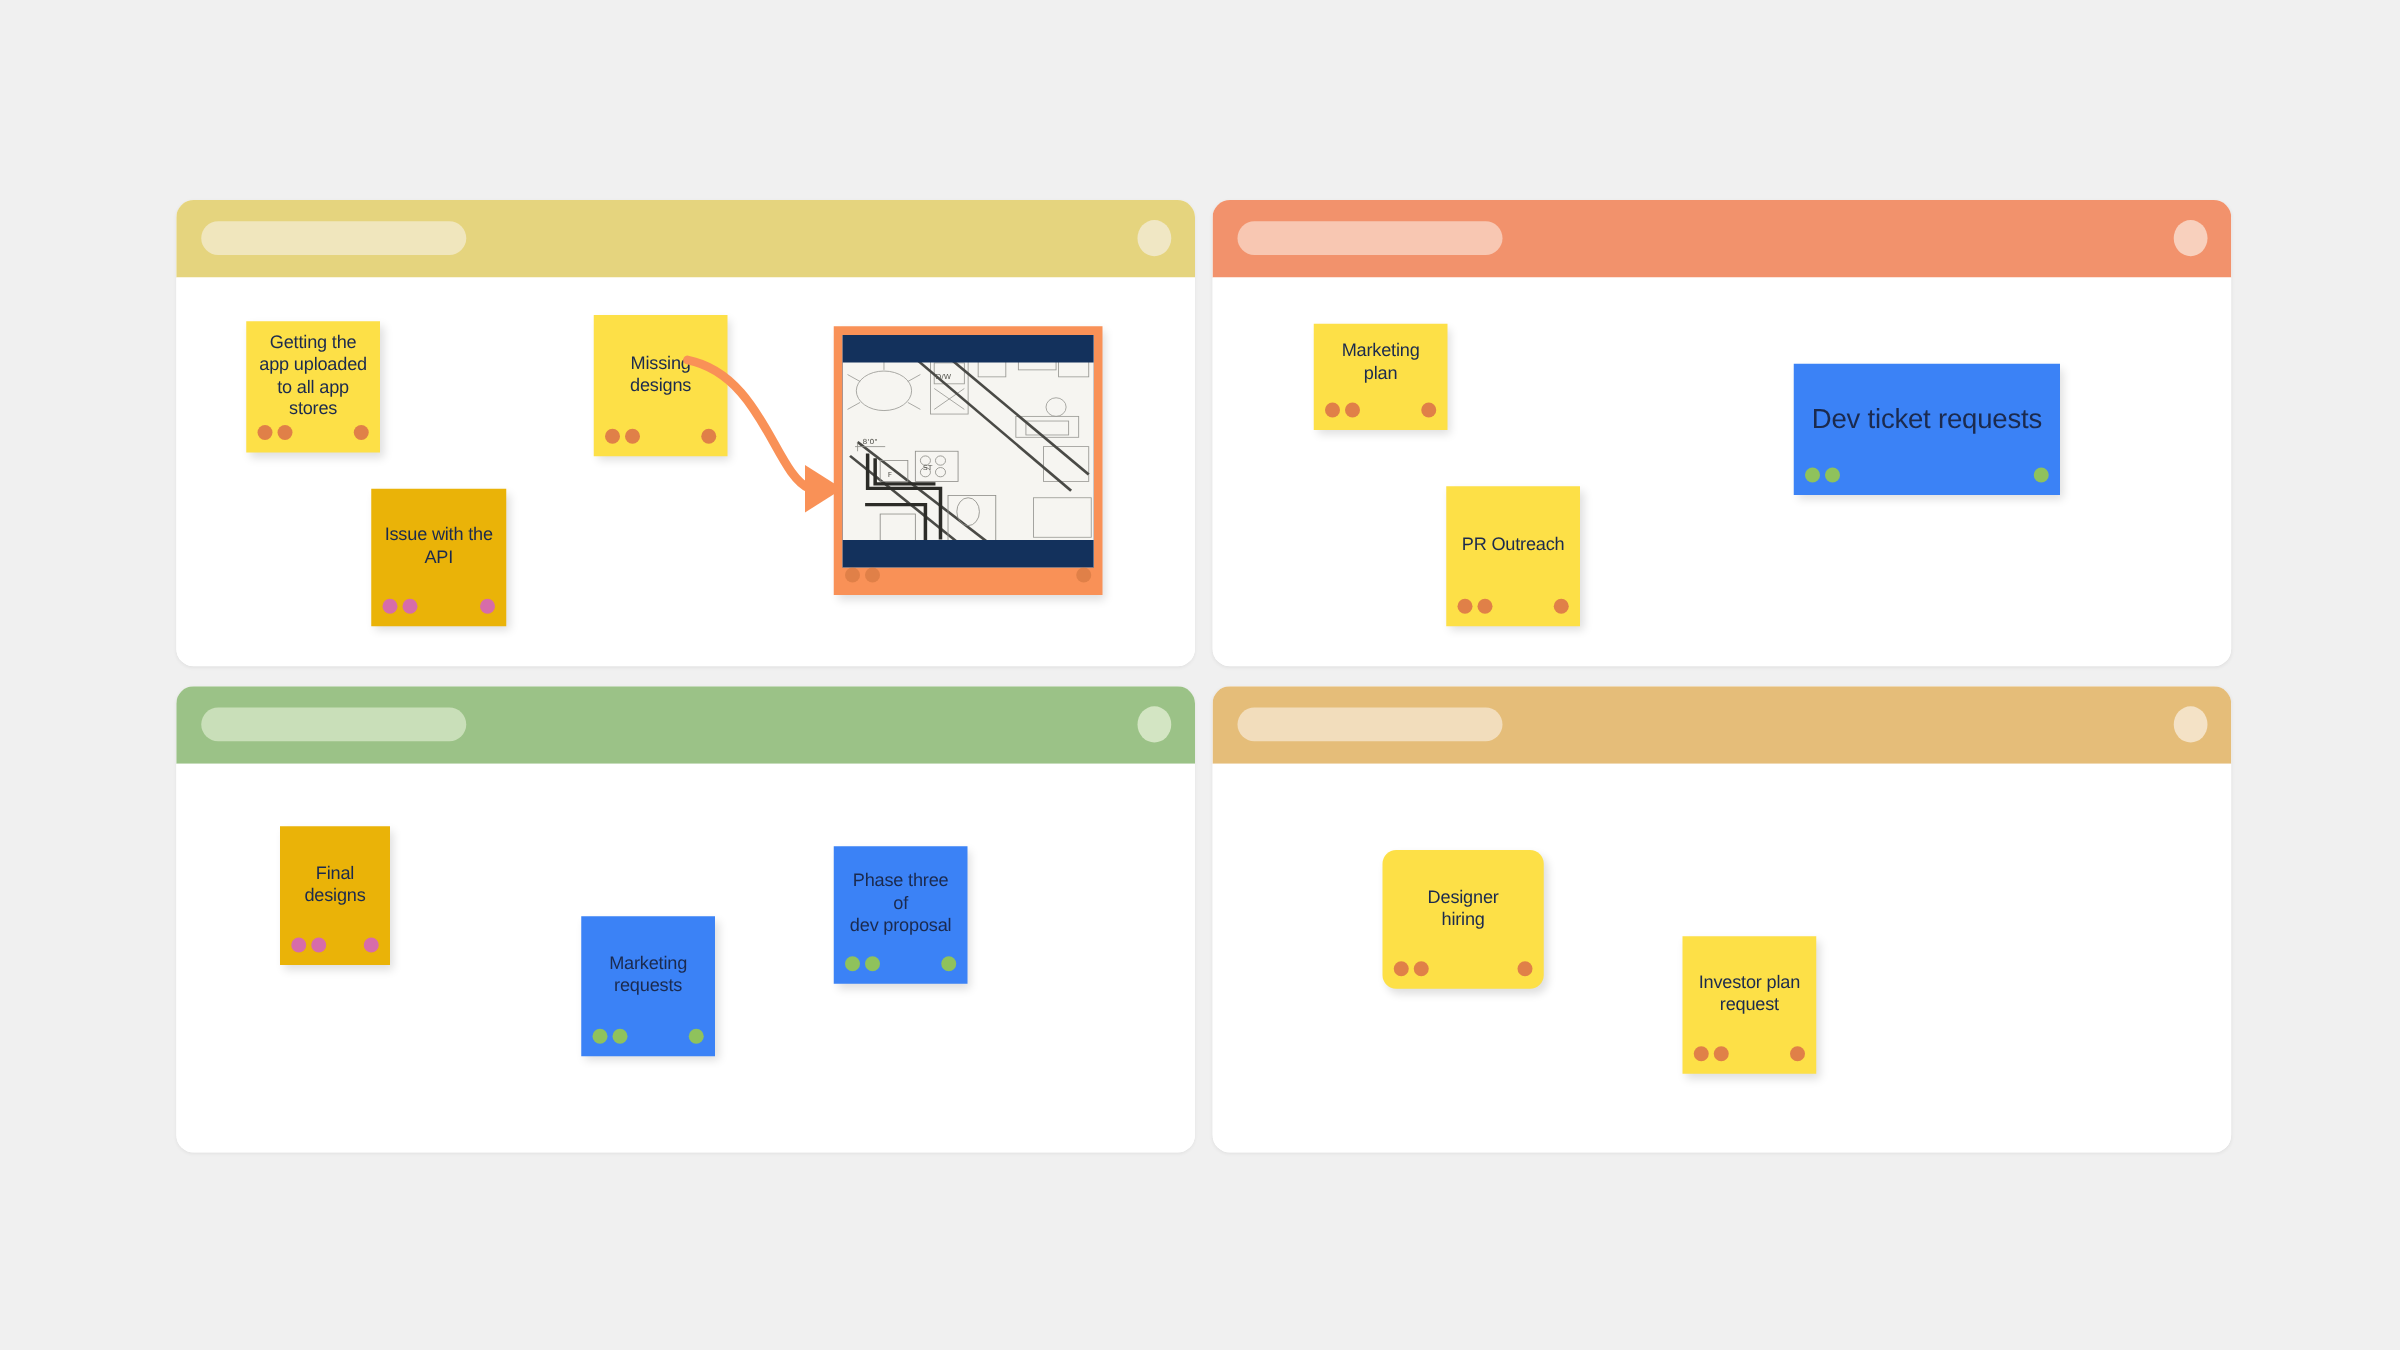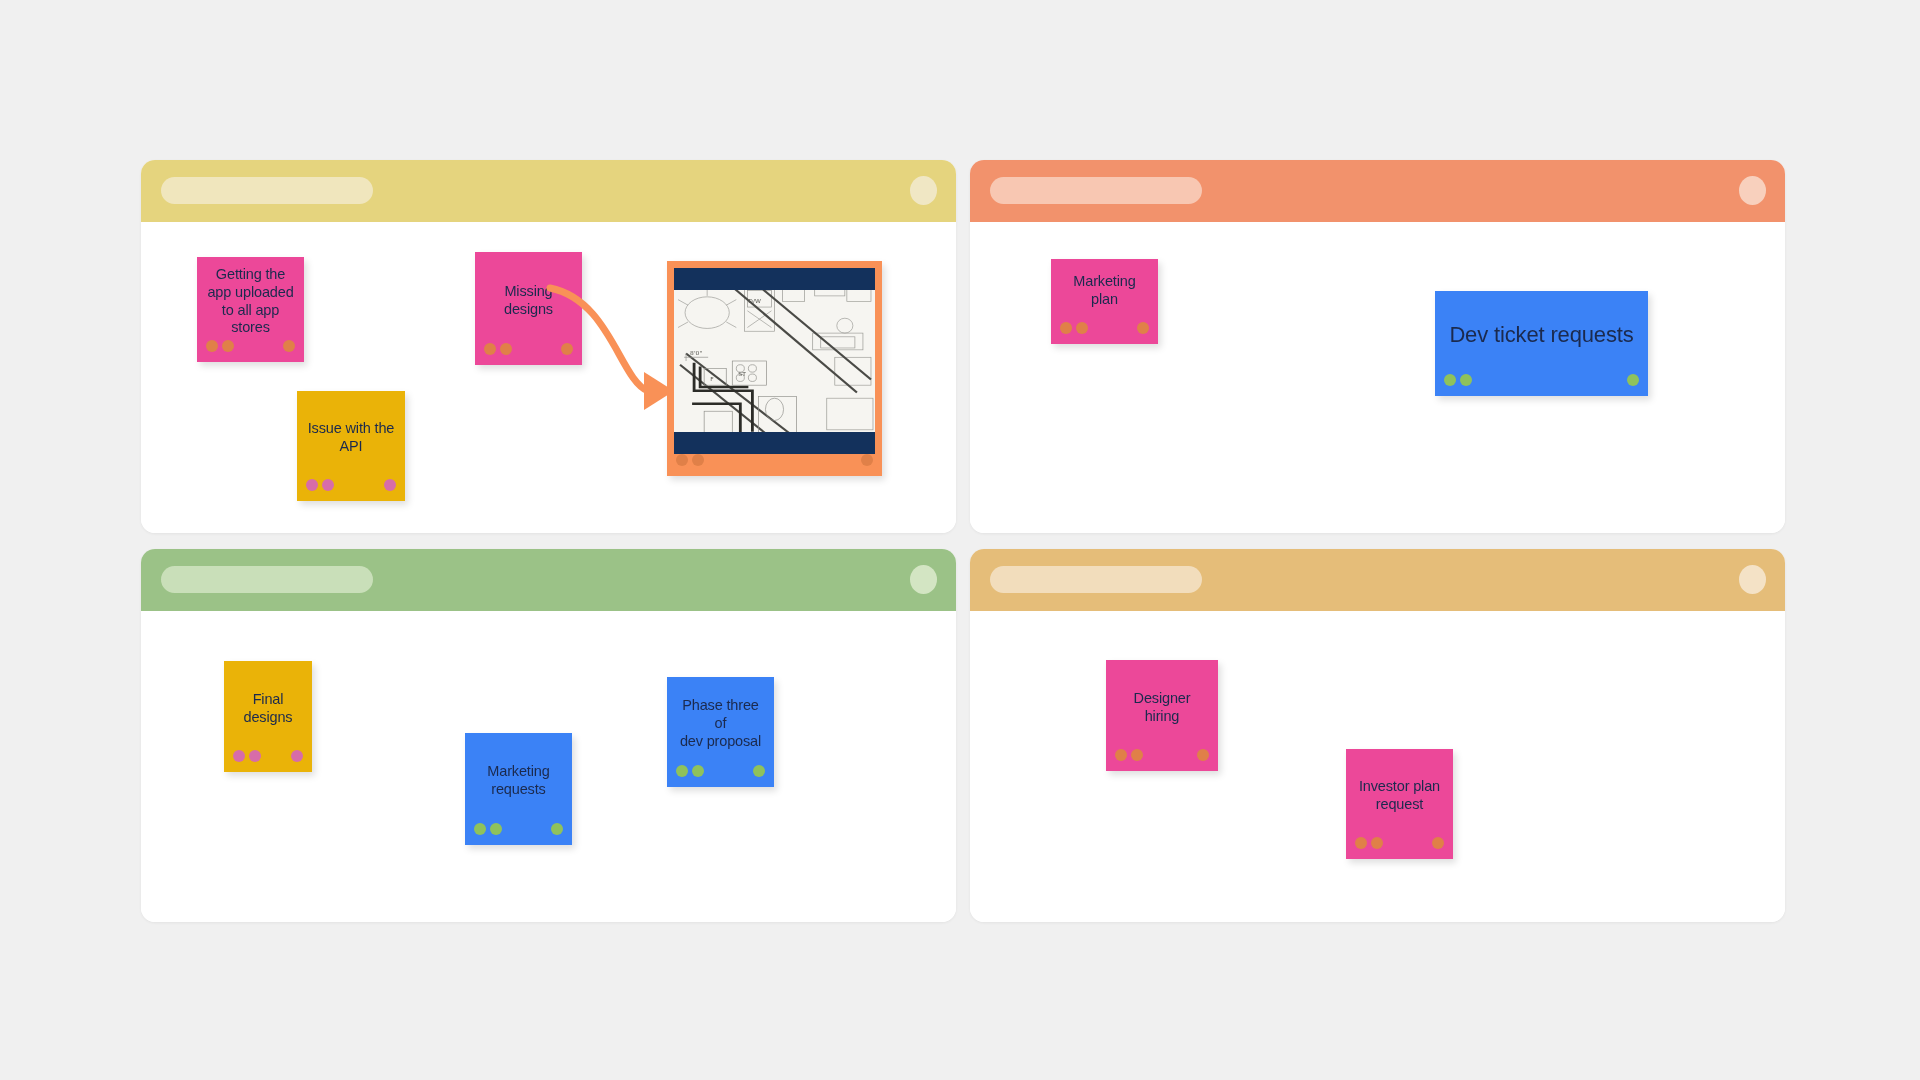--- a/index.html
+++ b/index.html
@@ -98,21 +98,21 @@
     width: 12px;
     height: 12px;
     border-radius: 50%;
     top: 0;
   }
   .dot.d1 { left: 0px; }
   .dot.d2 { left: 16px; }
   .dot.d3 { right: 0px; }
 
   
-  .note.orange { background: #ec4899; }
+  .note.orange { background: #fde047; }
   .note.orange .dot { background: #e08048; }
   .note.pink   { background: #eab308; }
   .note.pink   .dot { background: #d76ca9; }
   .note.green  { background: #3b82f6; }
   .note.green  .dot { background: #8fc25c; }
 
   
   .image-card {
     position: absolute;
     background: #f99157;
@@ -220,20 +220,28 @@
     </div>
     <div class="note orange" style="left: 1051px; top: 259px; width: 107px; height: 85px;">
       <div class="note-text top">Marketing
 plan</div>
       <div class="note-dots">
         <span class="dot d1"></span>
         <span class="dot d2"></span>
         <span class="dot d3"></span>
       </div>
     </div>
+    <div class="note orange" style="left: 1157px; top: 389px; width: 107px; height: 112px;">
+      <div class="note-text">PR Outreach</div>
+      <div class="note-dots">
+        <span class="dot d1"></span>
+        <span class="dot d2"></span>
+        <span class="dot d3"></span>
+      </div>
+    </div>
     <div class="note green" style="left: 1435px; top: 291px; width: 213px; height: 105px;">
       <div class="note-text big">Dev ticket requests</div>
       <div class="note-dots">
         <span class="dot d1"></span>
         <span class="dot d2"></span>
         <span class="dot d3"></span>
       </div>
     </div>
     <div class="note pink" style="left: 224px; top: 661px; width: 88px; height: 111px;">
       <div class="note-text">Final designs</div>
@@ -254,21 +262,21 @@
     </div>
     <div class="note green" style="left: 667px; top: 677px; width: 107px; height: 110px;">
       <div class="note-text">Phase three of
 dev proposal</div>
       <div class="note-dots">
         <span class="dot d1"></span>
         <span class="dot d2"></span>
         <span class="dot d3"></span>
       </div>
     </div>
-    <div class="note orange" style="left: 1106px; top: 660px; width: 112px; height: 111px;">
+    <div class="note orange" style="left: 1106px; top: 680px; width: 129px; height: 111px; border-radius: 11px;">
       <div class="note-text">Designer
 hiring</div>
       <div class="note-dots">
         <span class="dot d1"></span>
         <span class="dot d2"></span>
         <span class="dot d3"></span>
       </div>
     </div>
     <div class="note orange" style="left: 1346px; top: 749px; width: 107px; height: 110px;">
       <div class="note-text">Investor plan

